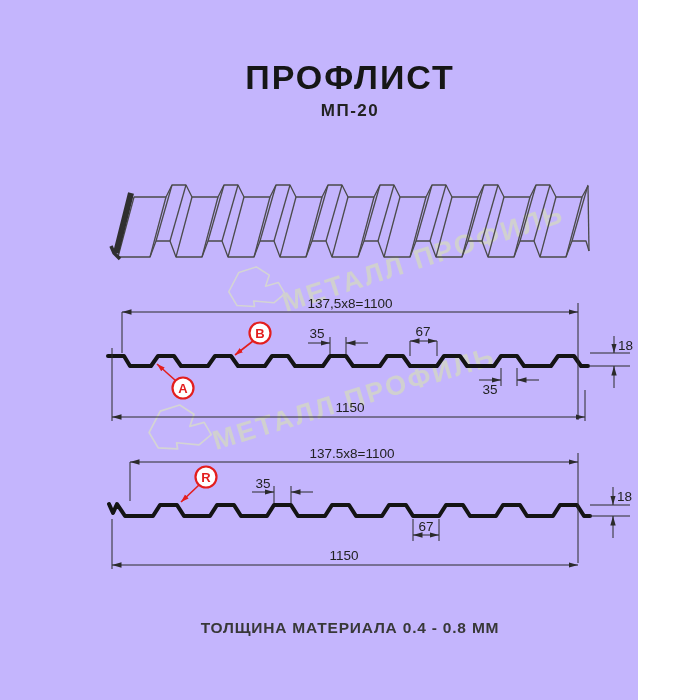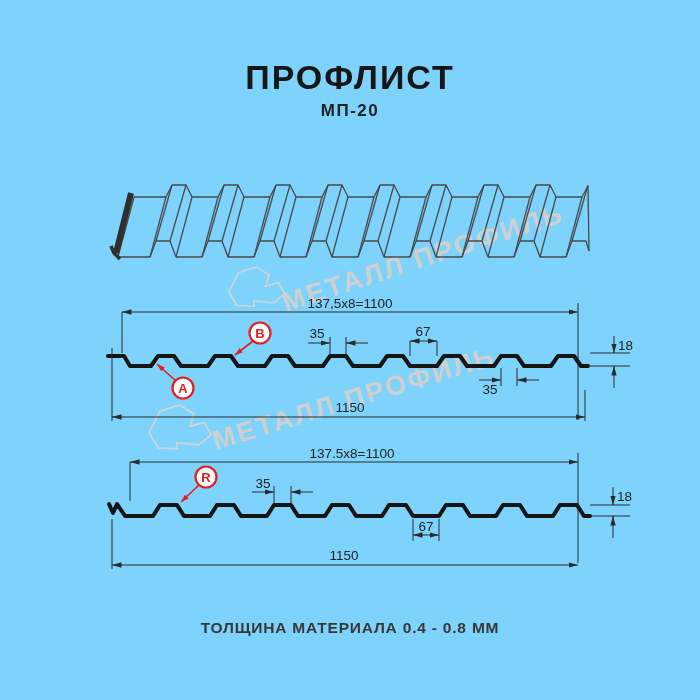--- a/index.html
+++ b/index.html
@@ -1,16 +1,16 @@
 <!DOCTYPE html>
 <html><head>
 <meta charset="utf-8">
 <style>
   html,body{margin:0;padding:0;background:#fff;}
-  #stage{position:relative;width:700px;height:700px;background:#7dd3fc;overflow:hidden;
+  #stage{position:relative;width:638px;height:700px;background:#c4b5fd;overflow:hidden;
          font-family:"Liberation Sans",sans-serif;}
   svg text{font-family:"Liberation Sans",sans-serif;}
   .title-t{font-size:34px;font-weight:800;letter-spacing:2px;fill:#161616;}
   .subtitle-t{font-size:17px;font-weight:700;letter-spacing:1.5px;fill:#222;}
   .caption-t{font-size:15.5px;font-weight:700;letter-spacing:0.8px;fill:#383838;}
   .dim-t{font-size:13.5px;fill:#222;}
   .dim-l{stroke:#2b2b2b;stroke-width:1;fill:none;}
   .prof{stroke:#141414;stroke-width:4;fill:none;stroke-linejoin:round;stroke-linecap:round;}
   .sheet3d{stroke:#4a4a4a;stroke-width:1.3;fill:none;stroke-linejoin:round;}
   .edge3d{stroke:#2f2f2f;fill:none;}

